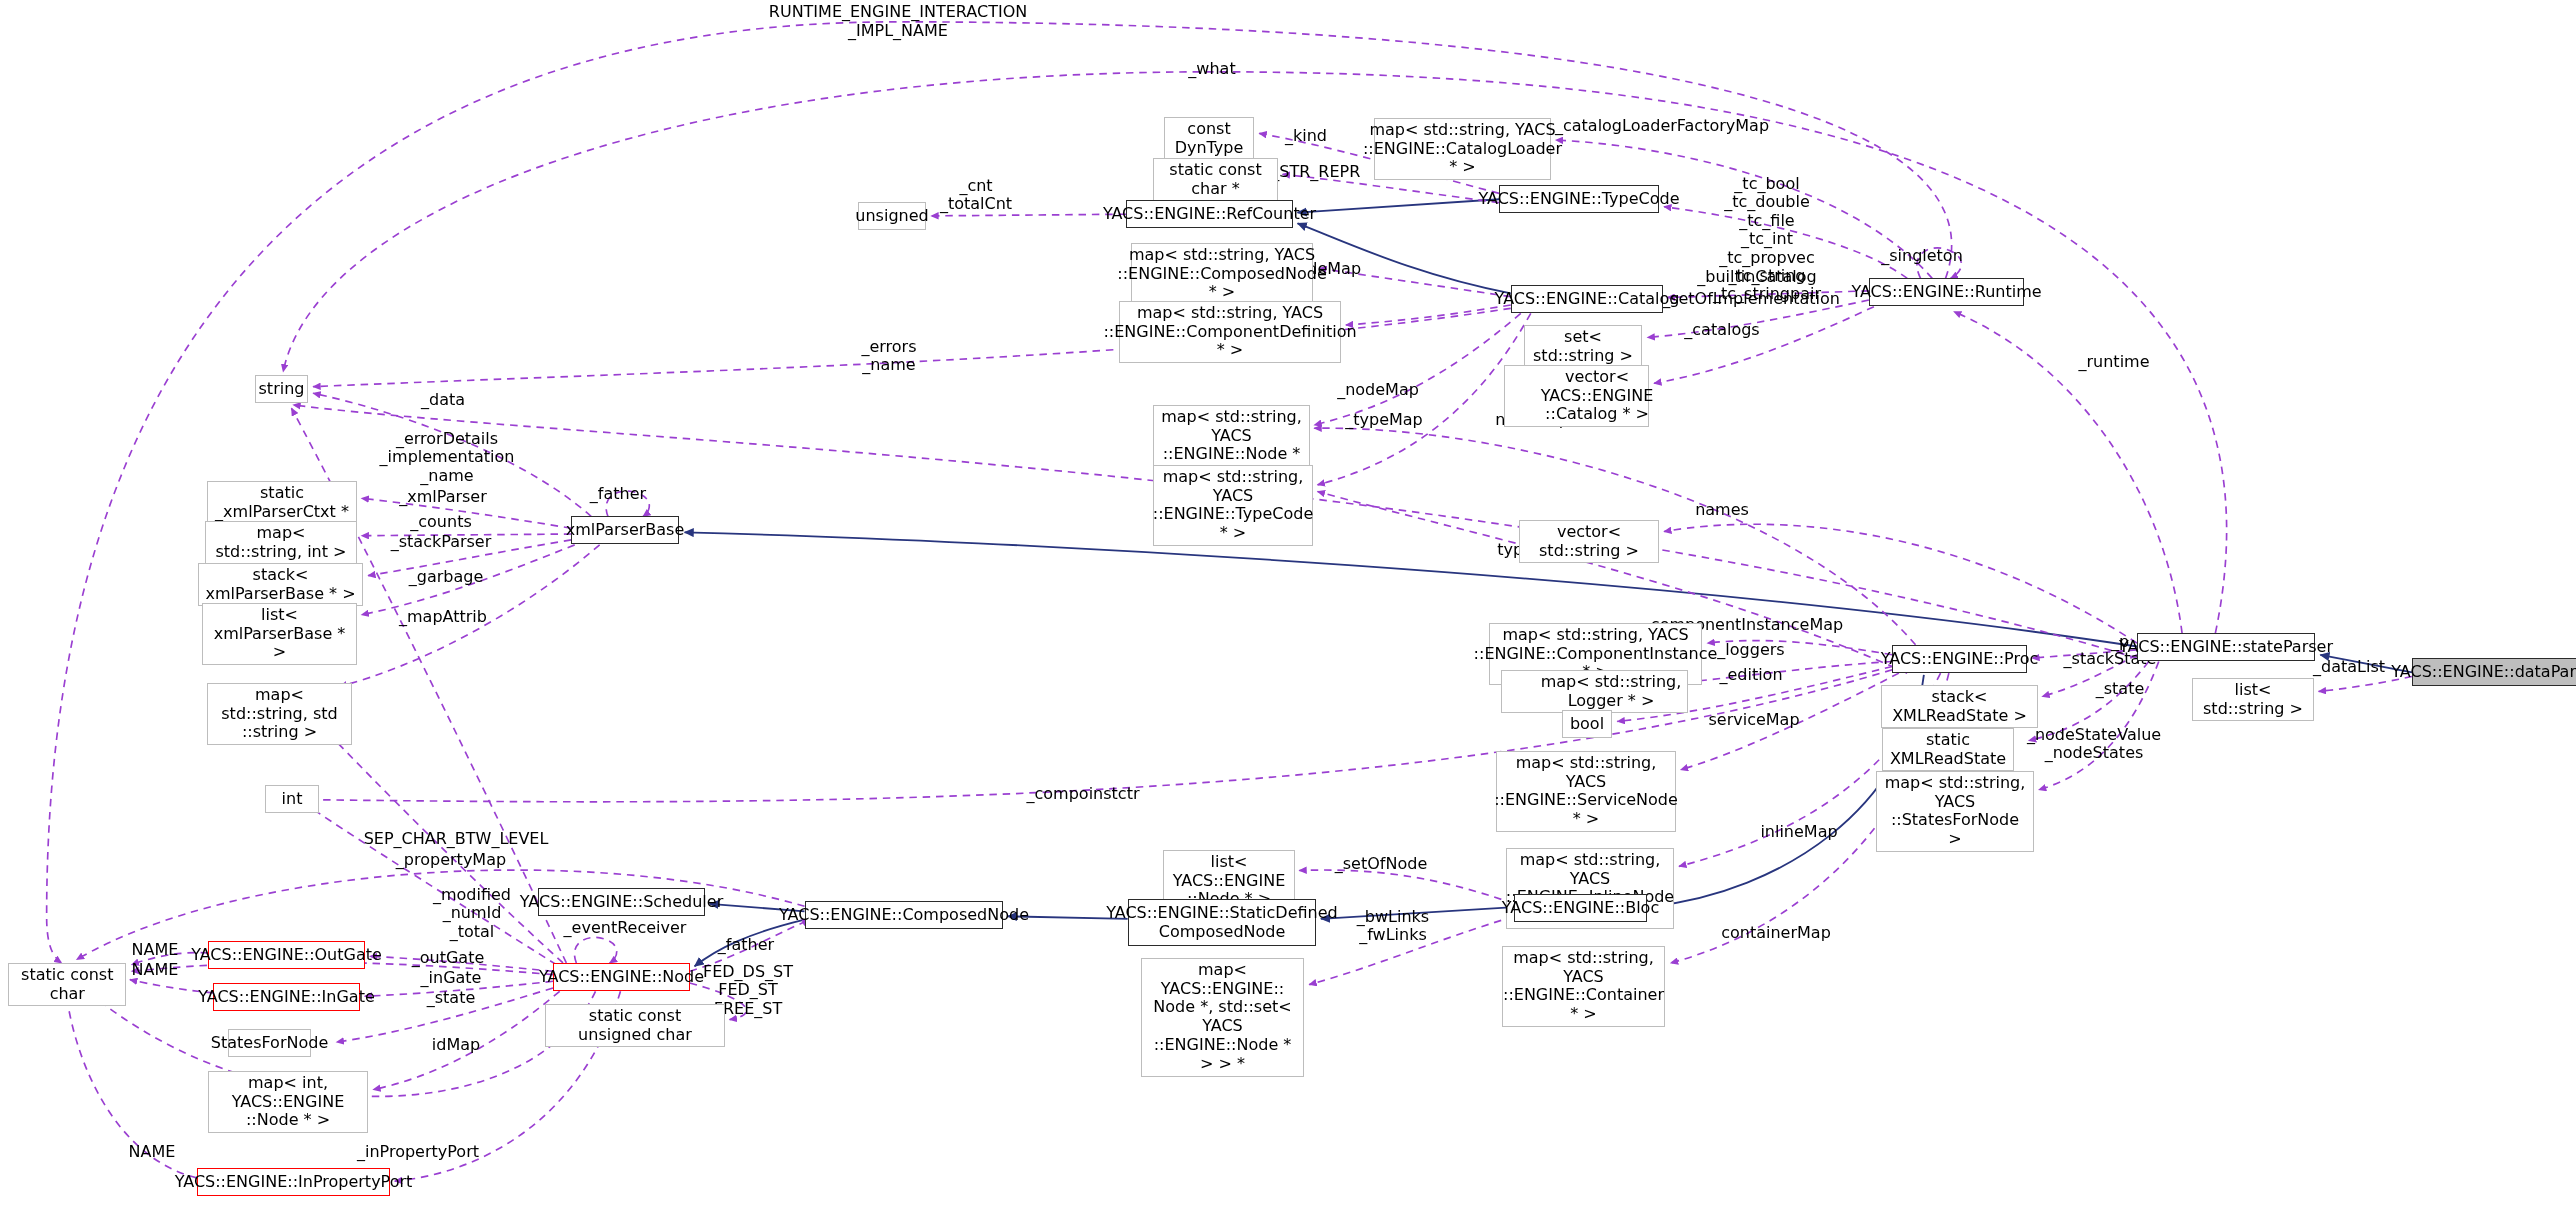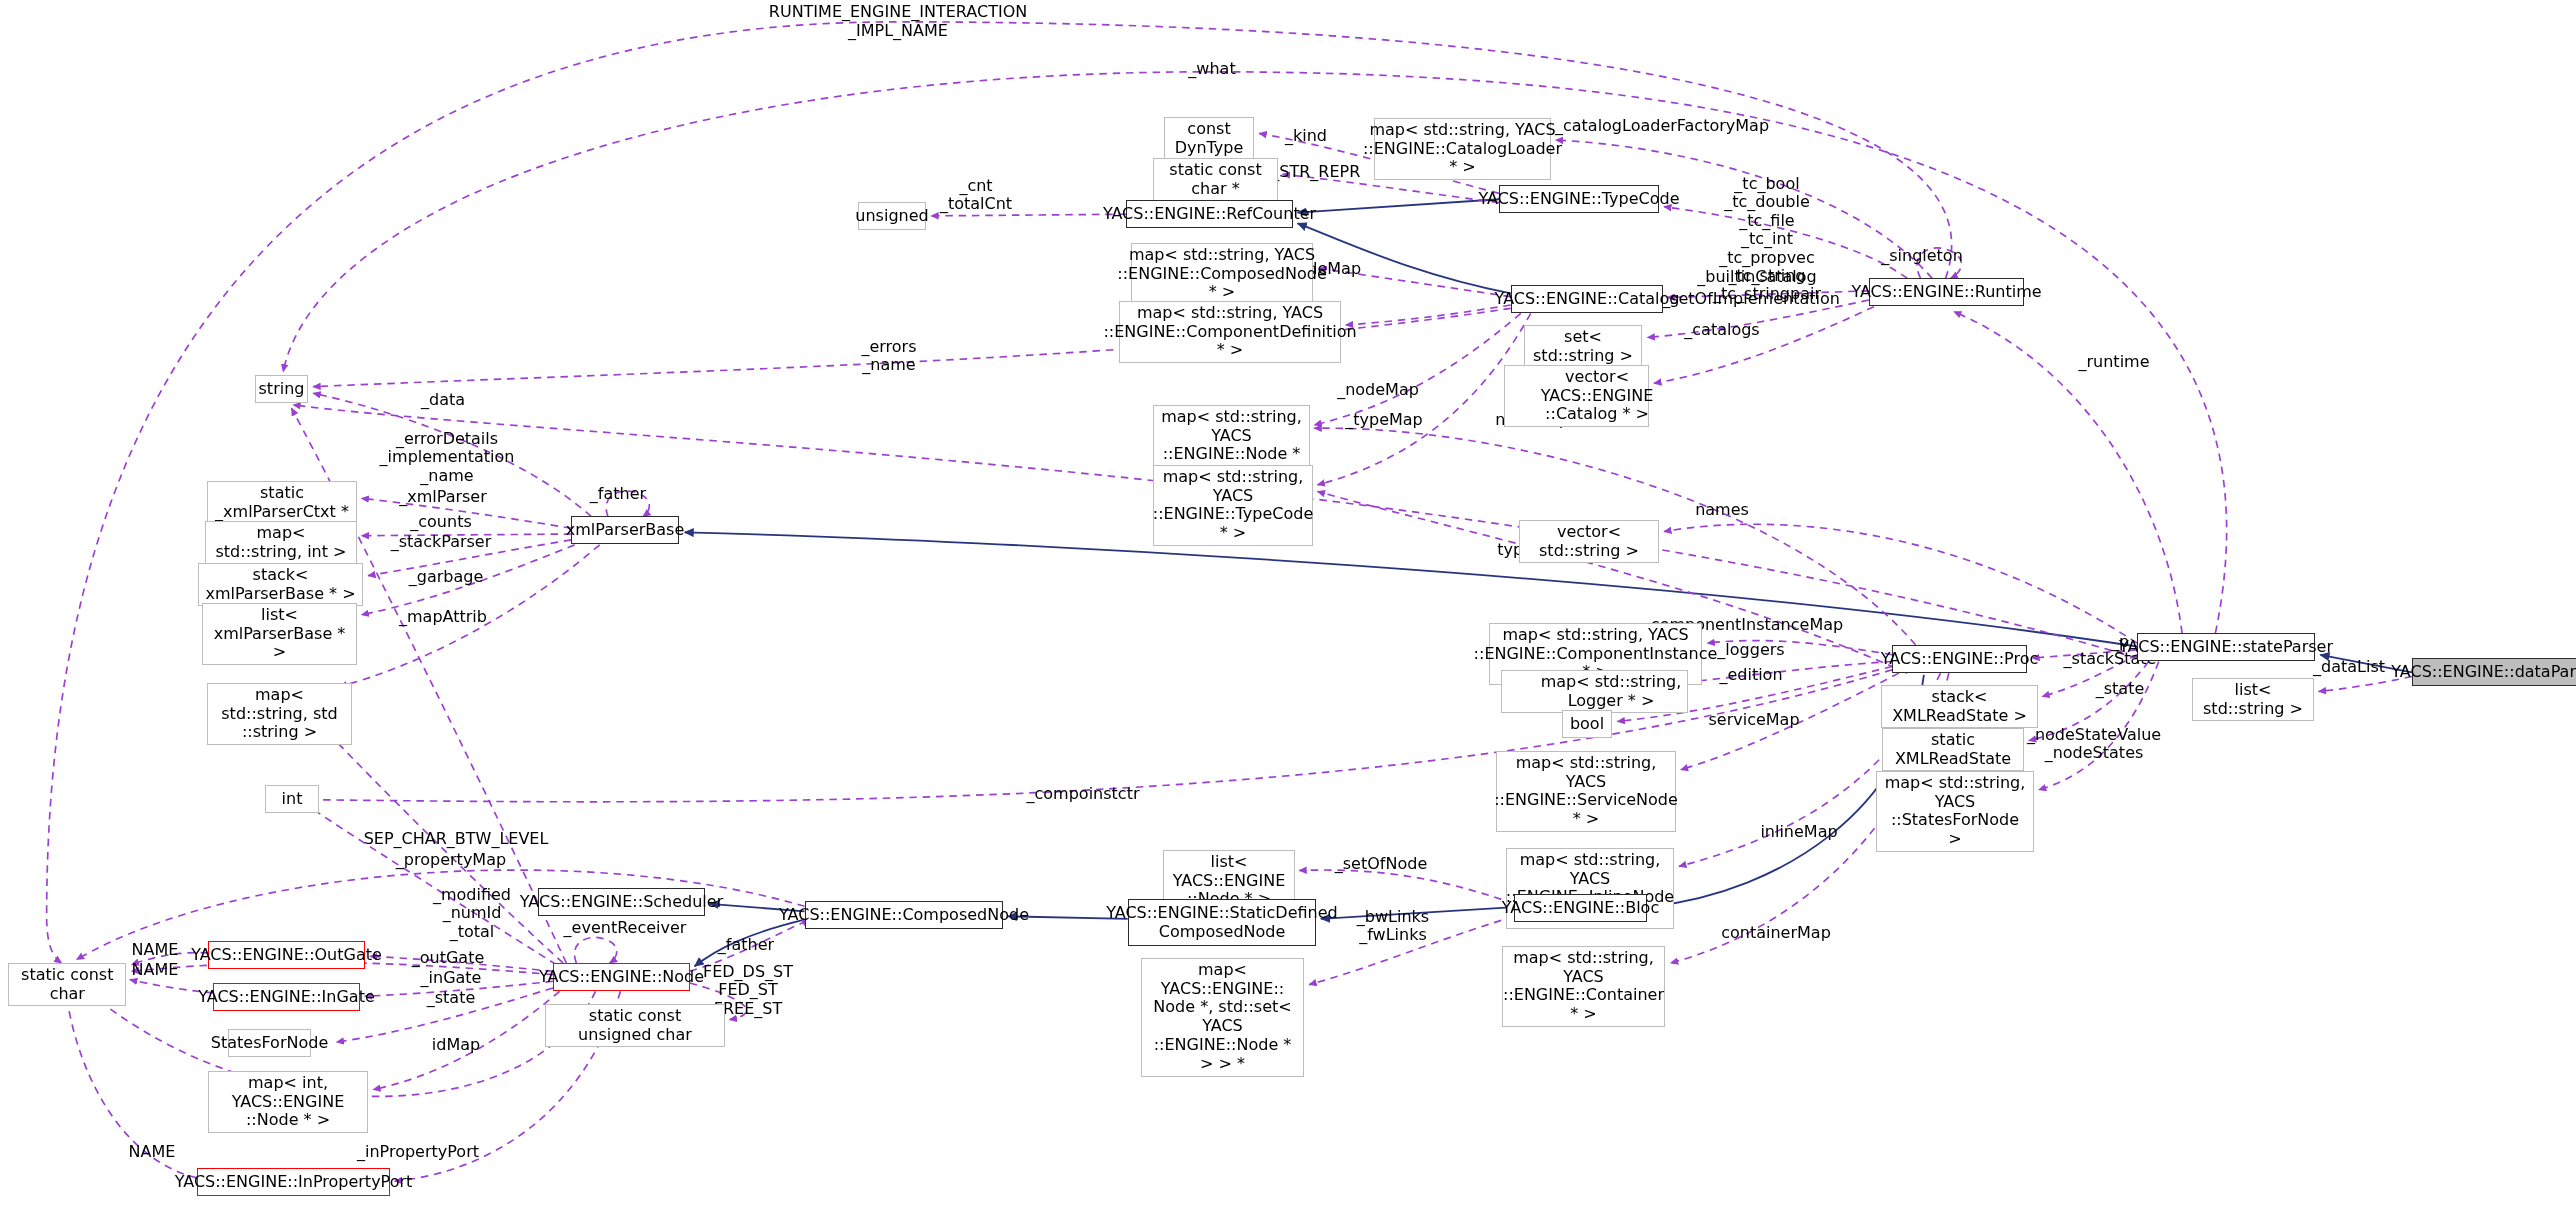--- a/index.html
+++ b/index.html
@@ -129,21 +129,21 @@
 ::ENGINE::TypeCode * &gt;</div>
     <div class="cbox plain" style="left: 1519px; top: 520px; width: 140px; min-height: 28px;">vector&lt; std::string &gt;</div>
     <div class="cbox plain" style="left: 1489px; top: 623px; width: 213px; min-height: 47px;">map&lt; std::string, YACS
 ::ENGINE::ComponentInstance * &gt;</div>
     <div class="cbox plain" style="left: 1501px; top: 670px; width: 187px; min-height: 28px; padding-left: 38px;">map&lt; std::string, Logger * &gt;</div>
     <div class="cbox plain" style="left: 1562px; top: 710px; width: 50px; min-height: 28px;">bool</div>
     <div class="cbox bold" style="left: 1892px; top: 645px; width: 135px; min-height: 28px;">YACS::ENGINE::Proc</div>
     <div class="cbox plain" style="left: 1496px; top: 751px; width: 180px; min-height: 47px;">map&lt; std::string, YACS
 ::ENGINE::ServiceNode * &gt;</div>
     <div class="cbox plain" style="left: 1881px; top: 685px; width: 157px; min-height: 28px;">stack&lt; XMLReadState &gt;</div>
-    <div class="cbox plain" style="left: 1882px; top: 728px; width: 142px; min-height: 28px;">static XMLReadState</div>
+    <div class="cbox plain" style="left: 1882px; top: 728px; width: 132px; min-height: 28px;">static XMLReadState</div>
     <div class="cbox plain" style="left: 1876px; top: 771px; width: 158px; min-height: 47px;">map&lt; std::string, YACS
 ::StatesForNode &gt;</div>
     <div class="cbox bold" style="left: 2137px; top: 633px; width: 178px; min-height: 28px;">YACS::ENGINE::stateParser</div>
     <div class="cbox main" style="left: 2412px; top: 658px; width: 168px; min-height: 28px;">YACS::ENGINE::dataParser</div>
     <div class="cbox plain" style="left: 2192px; top: 678px; width: 122px; min-height: 28px;">list&lt; std::string &gt;</div>
     <div class="cbox plain" style="left: 1163px; top: 850px; width: 132px; min-height: 47px;">list&lt; YACS::ENGINE
 ::Node * &gt;</div>
     <div class="cbox plain" style="left: 1506px; top: 848px; width: 168px; min-height: 47px;">map&lt; std::string, YACS
 ::ENGINE::InlineNode * &gt;</div>
     <div class="cbox bold" style="left: 538px; top: 888px; width: 167px; min-height: 28px;">YACS::ENGINE::Scheduler</div>

